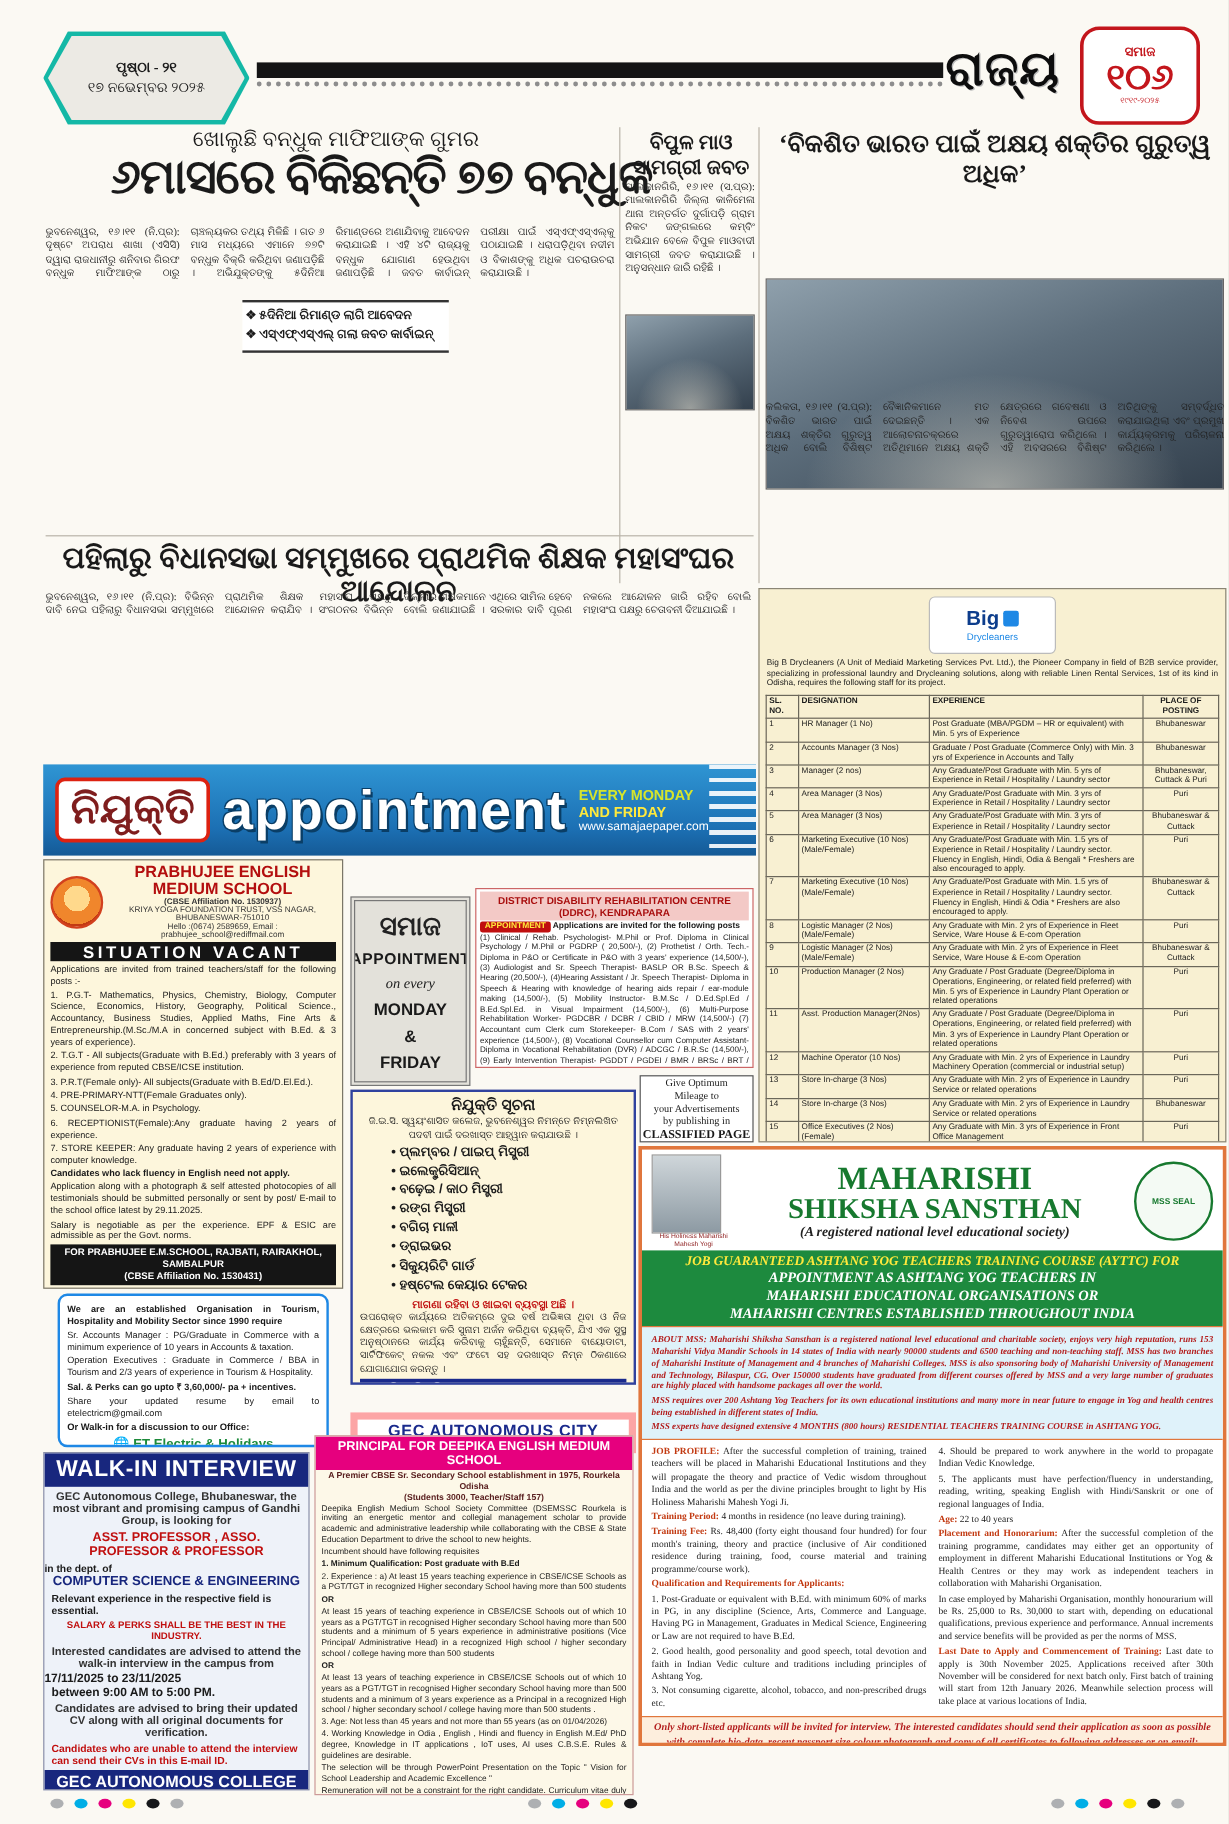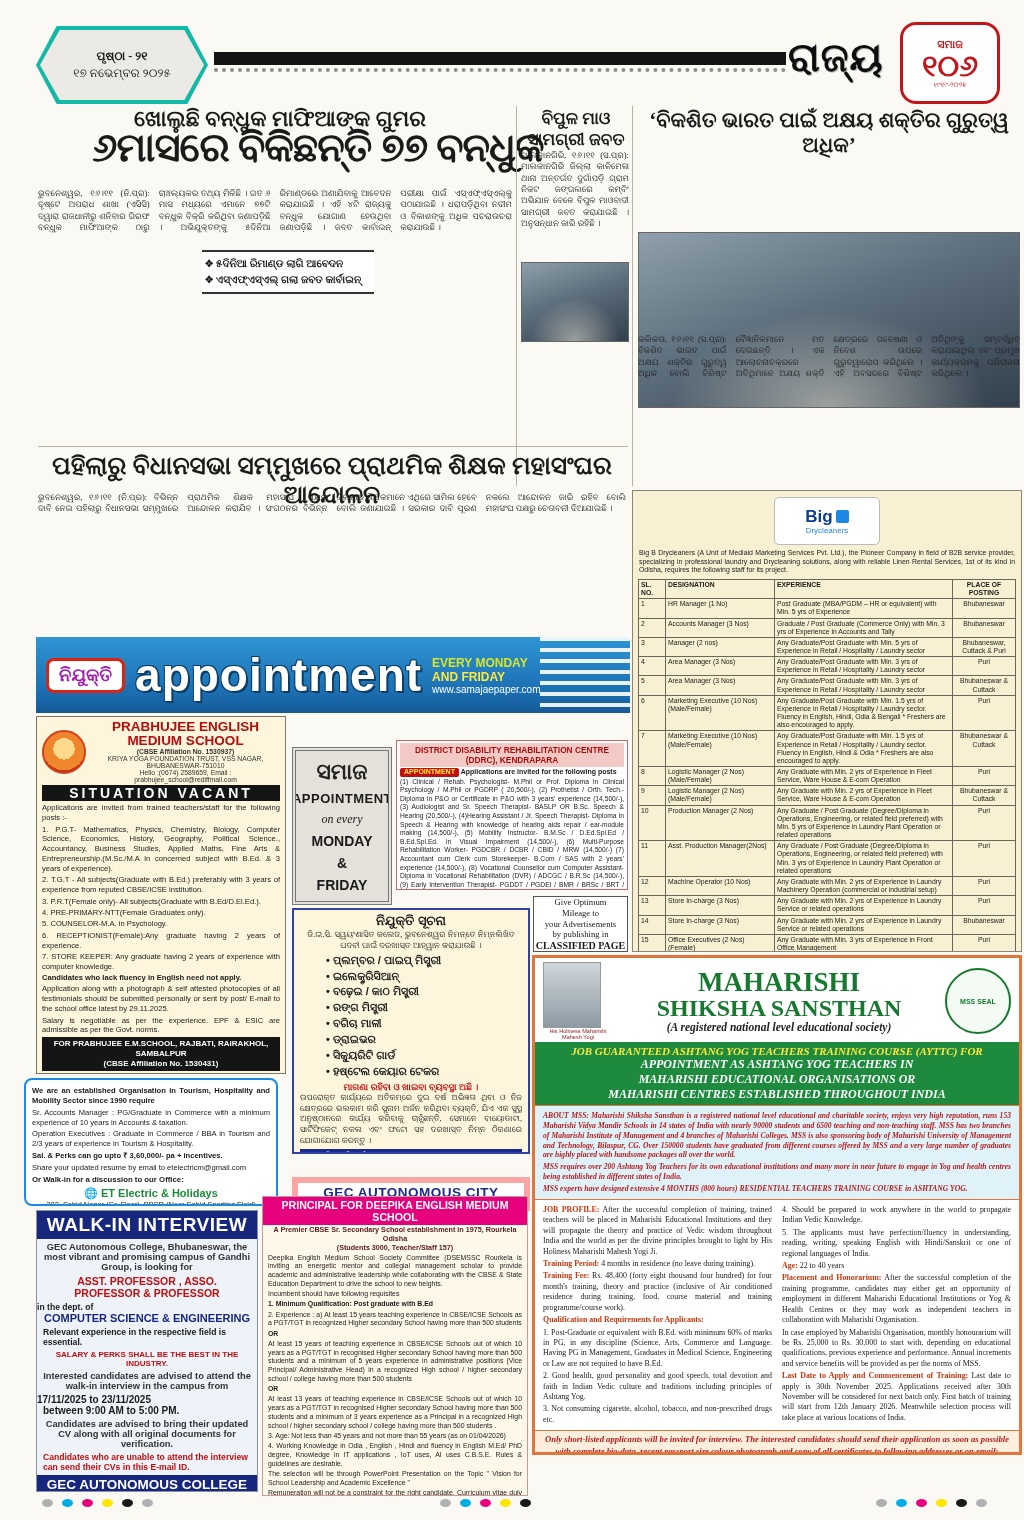--- a/index.html
+++ b/index.html
@@ -23,36 +23,36 @@
   .hdr-dots{border-bottom:4px dotted #8d8d8d;}
   .section-label{font-size:40px;font-weight:bold;letter-spacing:1px;color:#0d0d0d;
                  text-shadow:1px 1px 0 #bbb;font-family:"Liberation Serif",serif;}
   .mast-badge{border:3px solid #c3161c;border-radius:16px;background:#fff;display:flex;flex-direction:column;
               align-items:center;justify-content:center;}
   .mast-badge .brand{color:#c3161c;font-size:11px;font-weight:bold;}
   .mast-badge .num{color:#c3161c;font-size:30px;font-weight:bold;line-height:1;}
   .mast-badge .yrs{color:#c3161c;font-size:7px;}
 
   
-  .kicker{font-size:22px;font-weight:bold;font-family:"Liberation Serif",serif;}
+  .kicker{font-size:18px;font-weight:normal;font-family:"Liberation Serif",serif;}
   .headline-xl{font-size:40px;font-weight:bold;line-height:1.02;font-family:"Liberation Serif",serif;letter-spacing:-1px;}
   .headline-md{font-size:17px;font-weight:bold;line-height:1.25;font-family:"Liberation Serif",serif;}
   .headline-lg{font-size:25px;font-weight:bold;font-family:"Liberation Serif",serif;}
   .headline-rt{font-size:21px;font-weight:bold;font-family:"Liberation Serif",serif;}
   .sub-bullets{background:#fff;border-top:2px solid #333;border-bottom:2px solid #333;
                padding:4px 3px;font-size:10.5px;font-weight:bold;font-family:"Liberation Serif",serif;line-height:1.5;}
   .photo{background:linear-gradient(160deg,#8fa0ac 0%,#5d6e7c 45%,#33404d 100%);
          border:1px solid #666;position:relative;overflow:hidden;}
   .photo::after{content:"";position:absolute;left:8%;bottom:0;width:84%;height:55%;
                 background:radial-gradient(ellipse at 50% 100%,rgba(230,225,210,.55),rgba(40,50,60,0) 70%);}
 
   
   .banner{background:linear-gradient(180deg,#2f95d3 0%,#1c70b4 70%,#155a96 100%);display:flex;align-items:center;overflow:hidden;}
   .banner .nbox{background:#fff;border:3px solid #d21; border-radius:8px;margin:8px 10px;padding:4px 10px;
-                color:#a21caf;font-size:18px;font-weight:bold;}
+                color:#7f1d1d;font-size:35px;font-weight:bold;}
   .banner .word{color:#fff;font-size:46px;font-weight:bold;letter-spacing:1px;
                 text-shadow:2px 2px 0 #0a3e66,-1px -1px 0 #0a3e66,1px -1px 0 #0a3e66,-1px 1px 0 #0a3e66;}
   .banner .sched1{color:#d7e52b;font-weight:bold;font-size:12px;}
   .banner .sched2{color:#ffe93c;font-weight:bold;font-size:12px;}
   .banner .site{color:#fff;font-size:10px;}
   .banner .stripes{width:120px;height:100%;margin-left:auto;
                    background:repeating-linear-gradient(180deg,rgba(255,255,255,.9) 0 4px,rgba(255,255,255,0) 4px 11px);}
 
   
   .ad{background:#fdf6dc;border:1.5px solid #7a7668;overflow:hidden;}
@@ -424,21 +424,21 @@
     <div class="nij-para">ଉପରୋକ୍ତ କାର୍ଯ୍ୟରେ ଅତିକମ୍‌ରେ ଦୁଇ ବର୍ଷ ଅଭିଜ୍ଞତା ଥିବା ଓ ନିଜ କ୍ଷେତ୍ରରେ ଭଲକାମ କରି ସୁନାମ ଅର୍ଜନ କରିଥିବା ବ୍ୟକ୍ତି, ଯିଏ ଏକ ସୁସ୍ଥ ଅନୁଷ୍ଠାନରେ କାର୍ଯ୍ୟ କରିବାକୁ ଚାହୁଁଛନ୍ତି, ସେମାନେ ବାୟୋଡାଟା, ସାର୍ଟିଫିକେଟ୍ ନକଲ ଏବଂ ଫଟୋ ସହ ଦରଖାସ୍ତ ନିମ୍ନ ଠିକଣାରେ ଯୋଗାଯୋଗ କରନ୍ତୁ ।</div>
     <div class="nij-bar1" style="margin-top:3px;">ନିଯୁକ୍ତି ତାରିଖ - ୧୬-୧୧-୨୦୨୫ ଠାରୁ ୨୩-୧୧-୨୦୨୫</div>
 
   </div>
 
   <div class="abs gco" style="left:292px;top:1157px;width:238px;height:34px;padding:2px;">
     <div class="gco-title">GEC AUTONOMOUS CITY OFFICE</div>
 
   </div>
 
-  <div class="abs etb" style="left:24px;top:1078px;width:254px;height:128px;">
+  <div class="abs etb" style="left:48px;top:1078px;width:226px;height:128px;">
     <p class="b">We are an established Organisation in Tourism, Hospitality and Mobility Sector since 1990 require</p>
     <p>Sr. Accounts Manager : PG/Graduate in Commerce with a minimum experience of 10 years in Accounts &amp; taxation.</p>
     <p>Operation Executives : Graduate in Commerce / BBA in Tourism and 2/3 years of experience in Tourism &amp; Hospitality.</p>
     <p class="b">Sal. &amp; Perks can go upto ₹ 3,60,000/- pa + incentives.</p>
     <p>Share your updated resume by email to etelectricm@gmail.com</p>
     <p class="b ctr" style="font-size:7.8px;">Or Walk-in for a discussion to our Office:</p>
     <div class="et-name"><span>🌐 </span><span>ET Electric &amp; Holidays</span></div>
     <div class="et-addr">382, Sahid Nagar (Gr. Floor), BBSR (Near Sahid Sporting Field)</div>
   </div>
 

